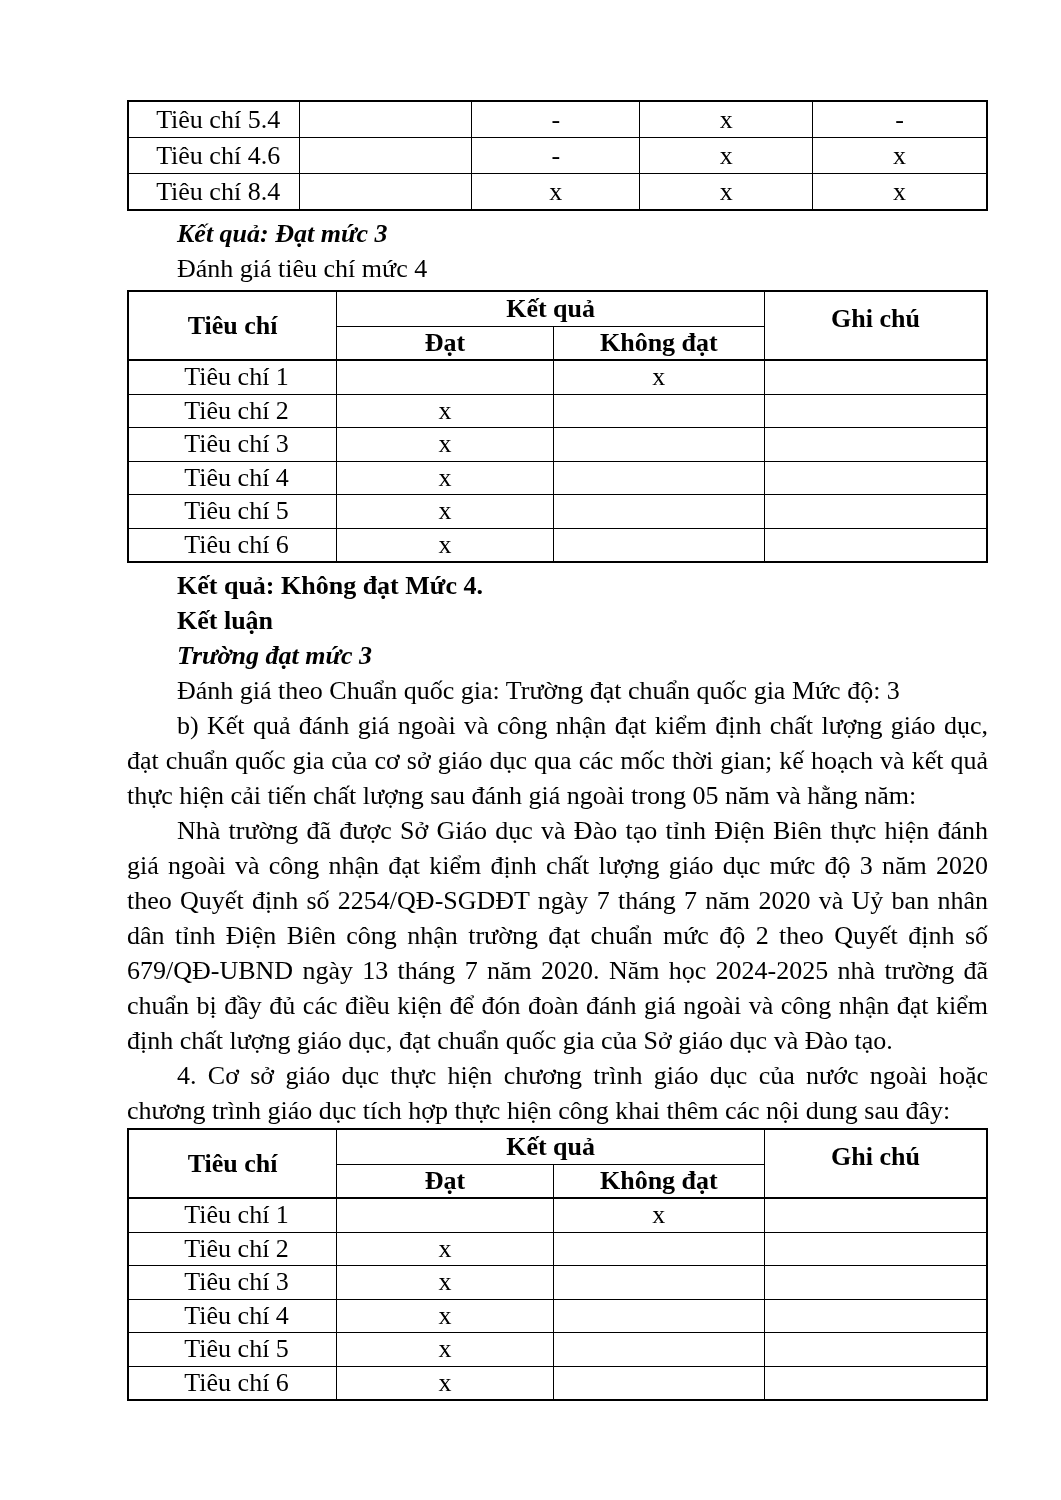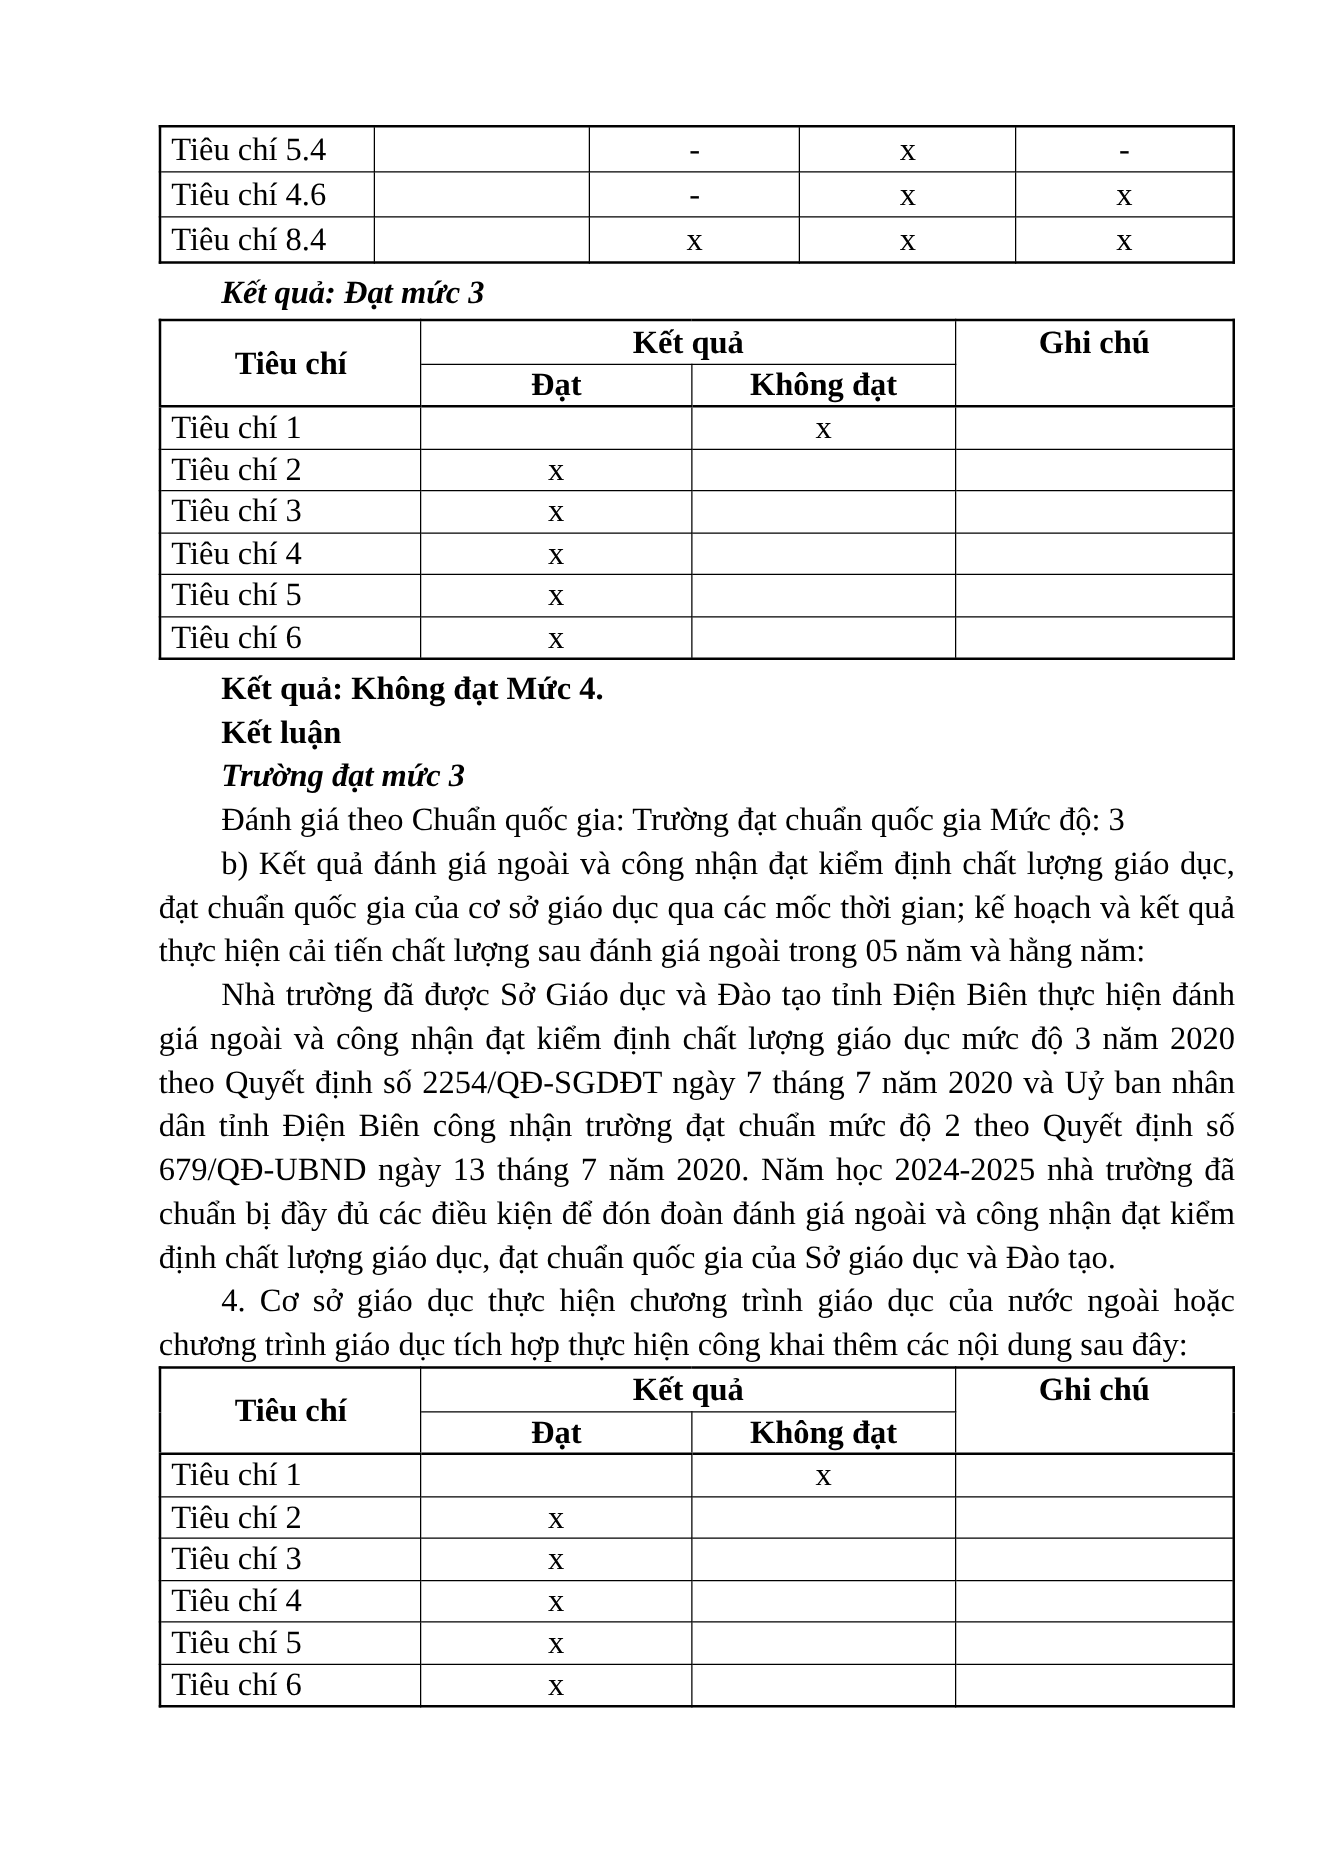--- a/index.html
+++ b/index.html
@@ -27,28 +27,28 @@
   }
   td {
     border: 1.5px solid #000;
     padding: 0;
     vertical-align: middle;
     font-size: 26px;
     line-height: 30px;
     overflow: hidden;
   }
   .t5 td { height: 35px; }
-  .label-cell { text-align: left; padding-left: 8px; }
+  .label-cell { text-align: center; padding-left: 8px; }
   .mark-cell  { text-align: center; }
   .hdr-cell   { text-align: center; font-weight: bold; }
   .t4 .hdr-row1 td { height: 34px; }
   .t4 .hdr-row2 td { height: 32px; }
   .t4 .data-row td { height: 32.5px; font-family: Liberation Serif, serif; }
   .thick-bottom { border-bottom: 2.5px solid #000; }
-  .note-head { vertical-align: top; padding-top: 2px; }
+  .note-head { vertical-align: top; padding-top: 12px; }
   
   .doc-line {
     margin: 0;
     line-height: 35px;
     text-indent: 50px;
   }
   .para { text-align: justify; }
   .bold { font-weight: bold; }
   .bolditalic { font-weight: bold; font-style: italic; }
   .after-table { margin-top: 5px; }
@@ -86,20 +86,21 @@
       <td class="label-cell">Tiêu chí 8.4</td>
       <td class="mark-cell"></td>
       <td class="mark-cell">x</td>
       <td class="mark-cell">x</td>
       <td class="mark-cell">x</td>
     </tr>
   </tbody>
     </table>
 
   <p class="doc-line bolditalic after-table">Kết quả: Đạt mức 3</p>
+  <p class="doc-line">Đánh giá tiêu chí mức 4</p>
 
   <table class="t4 tbl-gap">
     <colgroup>
         <col style="width:24.3%">
         <col style="width:25.2%">
         <col style="width:24.6%">
         <col style="width:25.9%">
       </colgroup>
     <tbody>
         <tr class="hdr-row1">

